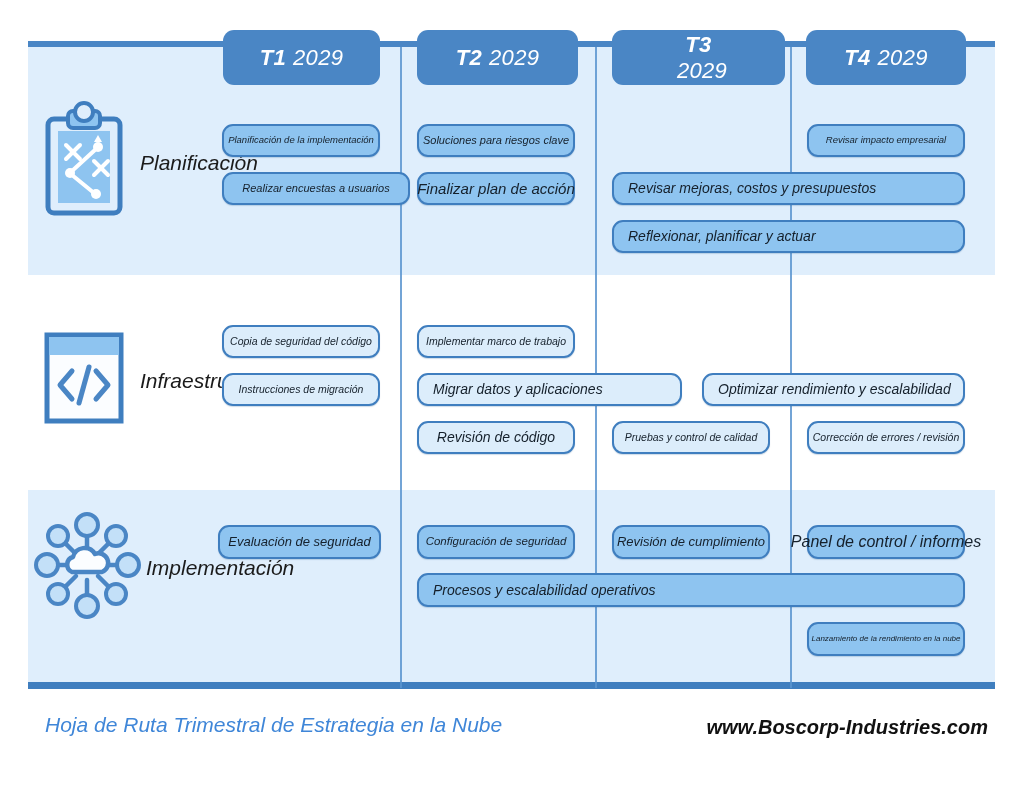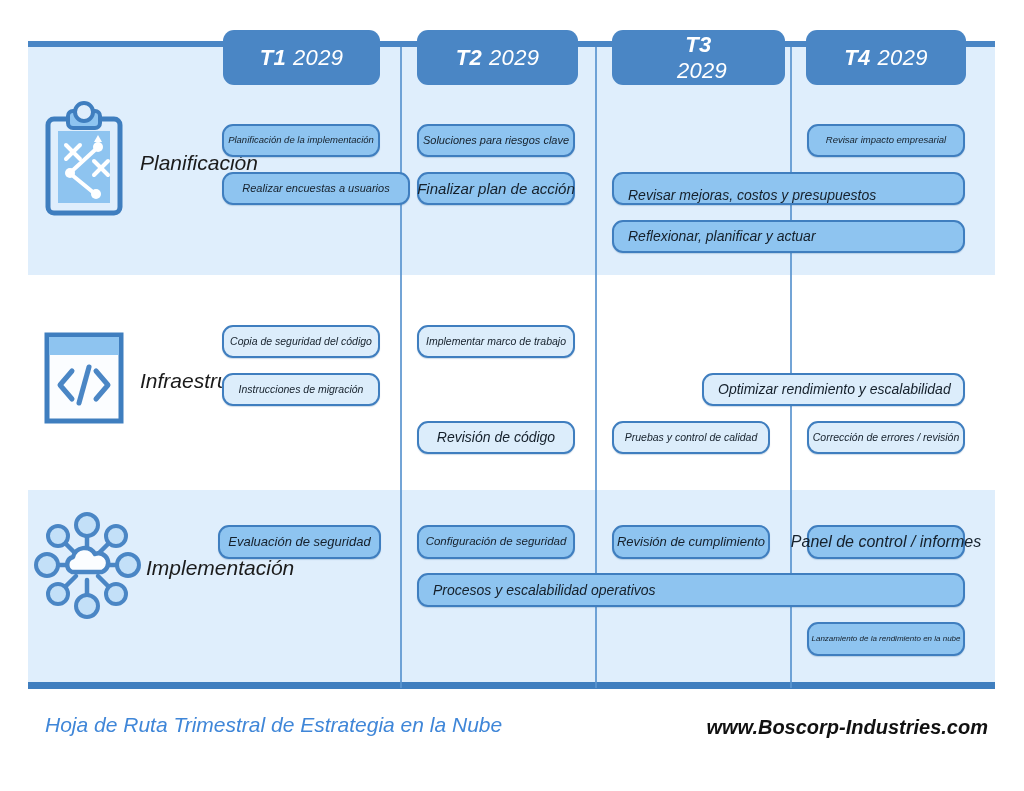--- a/index.html
+++ b/index.html
@@ -126,21 +126,21 @@
     <span>Soluciones para riesgos clave</span>
     </div>
   <div class="card ctr" style="left:417px;top:172px;width:158px;height:33px;font-size:15px;">
     <span>Finalizar plan de acción</span>
     </div>
 
   <div class="card ctr" style="left:807px;top:124px;width:158px;height:33px;font-size:9.5px;">
     <span>Revisar impacto empresarial</span>
     </div>
 
-  <div class="card lft" style="left:612px;top:172px;width:353px;height:33px;font-size:14px;align-items:flex-end;">
+  <div class="card lft" style="left:612px;top:172px;width:353px;height:33px;font-size:14px;">
     <span>Revisar mejoras, costos y presupuestos</span>
     </div>
   <div class="card lft" style="left:612px;top:220px;width:353px;height:33px;font-size:14px;">
     <span>Reflexionar, planificar y actuar</span>
     </div>
 
   <div class="rowlabel" style="top:318px;">
     <div class="icon">
       <svg width="112" height="110" viewBox="0 0 112 110">
         <rect x="19" y="12" width="74" height="86" fill="#fbfdff" stroke="#3f7ebf" stroke-width="5"></rect>
@@ -157,20 +157,23 @@
 
   <div class="card light ctr" style="left:222px;top:325px;width:158px;height:33px;font-size:10.5px;">
     <span>Copia de seguridad del código</span>
     </div>
   <div class="card light ctr" style="left:222px;top:373px;width:158px;height:33px;font-size:10.5px;">
     <span>Instrucciones de migración</span>
     </div>
 
   <div class="card light ctr" style="left:417px;top:325px;width:158px;height:33px;font-size:10.5px;">
     <span>Implementar marco de trabajo</span>
+    </div>
+  <div class="card light lft" style="left:417px;top:373px;width:265px;height:33px;font-size:14px;">
+    <span>Migrar datos y aplicaciones</span>
     </div>
   <div class="card light ctr" style="left:417px;top:421px;width:158px;height:33px;font-size:14px;">
     <span>Revisión de código</span>
     </div>
 
   <div class="card light lft" style="left:702px;top:373px;width:263px;height:33px;font-size:14px;">
     <span>Optimizar rendimiento y escalabilidad</span>
     </div>
 
   <div class="card light ctr" style="left:612px;top:421px;width:158px;height:33px;font-size:10.5px;">

